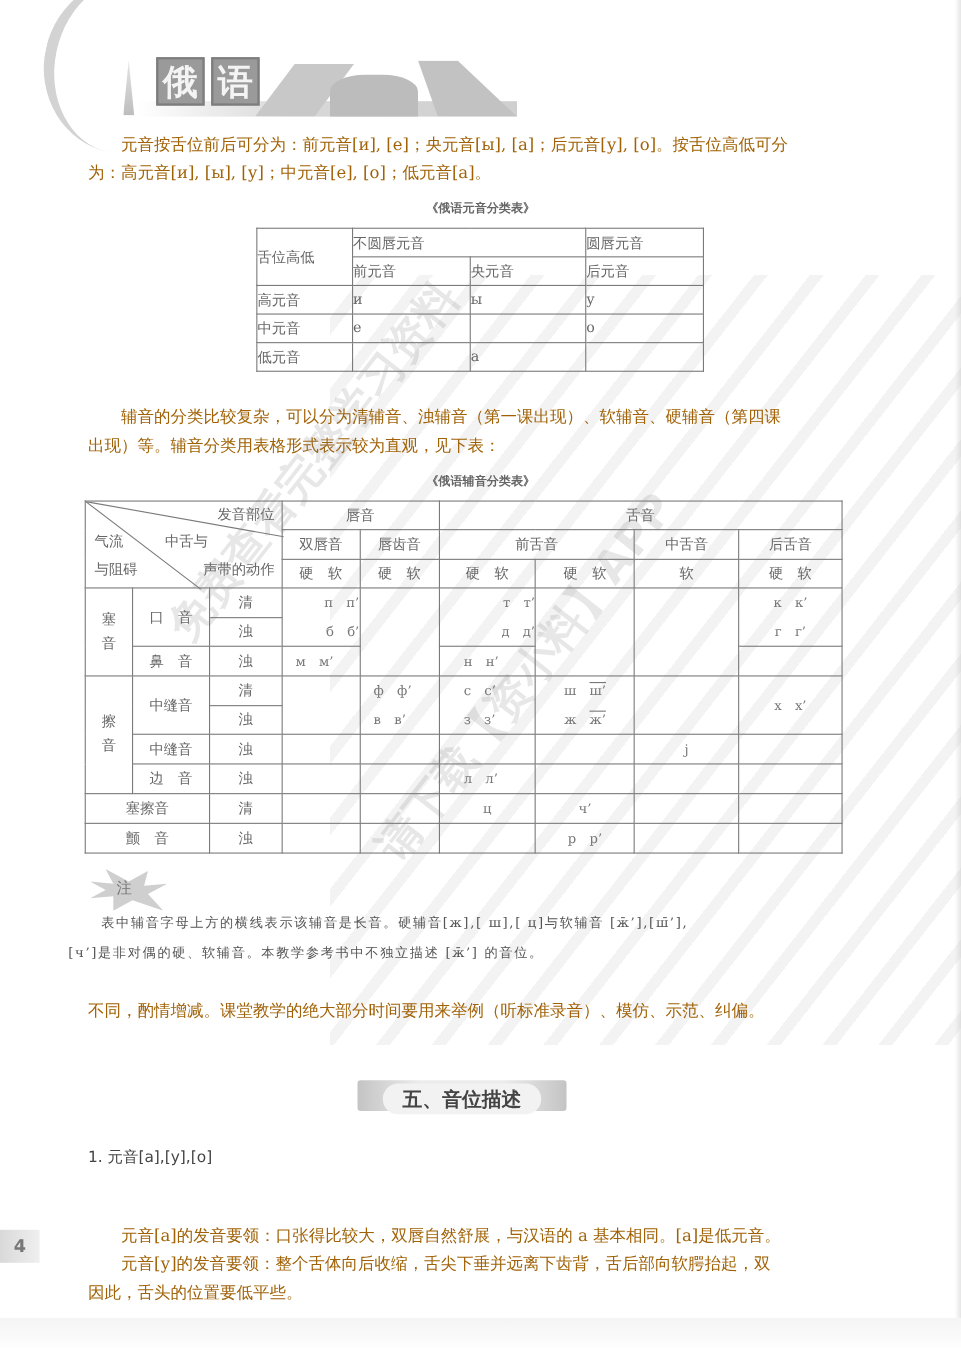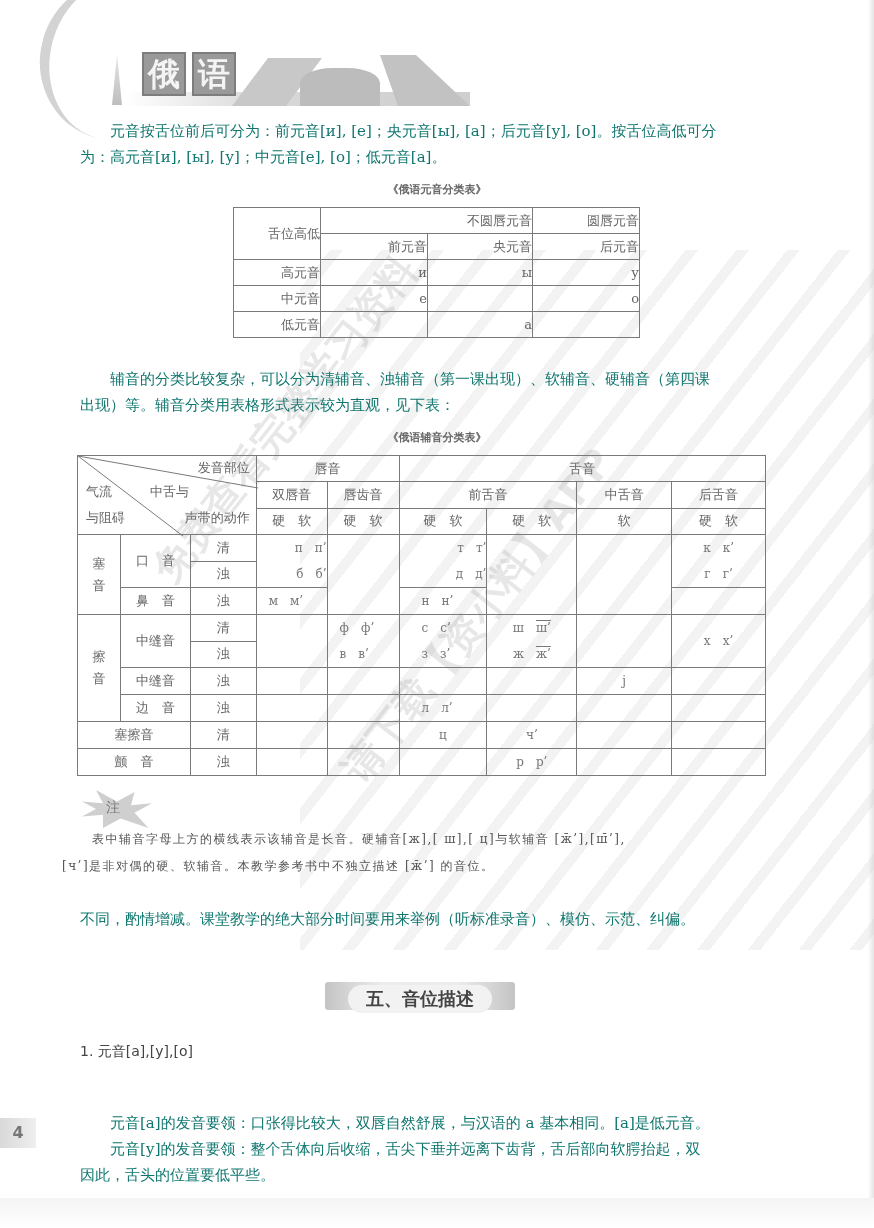--- a/index.html
+++ b/index.html
@@ -16,28 +16,28 @@
   .arc { position:absolute; left:40px; top:-20px; width:140px; height:160px; border-left:10px solid #c9c9c9; border-radius:50%; transform:rotate(12deg); opacity:.8; }
   .spire { position:absolute; left:112px; top:55px; width:10px; height:50px; background:linear-gradient(to top,#bdbdbd,#e5e5e5); clip-path:polygon(50% 0,100% 100%,0 100%); }
   .banner-strip { position:absolute; left:125px; top:92px; width:345px; height:14px; background:linear-gradient(to right,#ffffff,#d8d8d8 40%,#cfcfcf); }
   .shape1 { position:absolute; left:232px; top:58px; width:90px; height:48px; background:#c8c8c8; clip-path:polygon(40% 0,100% 0,60% 100%,0 100%); }
   .shape2 { position:absolute; left:300px; top:68px; width:80px; height:38px; background:#bcbcbc; border-radius:40% 40% 0 0; }
   .shape3 { position:absolute; left:380px; top:55px; width:90px; height:51px; background:#c2c2c2; clip-path:polygon(0 0,40% 0,100% 100%,20% 100%); }
   .logo { position:absolute; left:142px; top:52px; display:flex; gap:6px; }
   .logo-char { width:40px; height:40px; background:#9a9a9a; color:#f4f4f4; font-family:"DejaVu Sans", sans-serif; font-weight:bold; font-size:32px; line-height:40px; text-align:center; border:2px solid #7d7d7d; }
 
   
-  .para { position:absolute; left:80px; width:700px; font-size:15px; line-height:26px; color:#0f766e; }
+  .para { position:absolute; left:80px; width:700px; font-size:15px; line-height:26px; color:#a16207; }
   .para p { margin:0; text-indent:30px; }
   .caption { position:absolute; left:0; width:874px; text-align:center; font-family:"DejaVu Sans", sans-serif; font-weight:bold; font-size:11px; color:#666; }
 
   
   table { border-collapse:collapse; }
   .vtable { position:absolute; left:233px; top:207px; font-size:13px; color:#666; }
-  .vtable td { border:1px solid #7a7a7a; text-align:right; height:25px; padding:0; }
+  .vtable td { border:1px solid #7a7a7a; text-align:left; height:25px; padding:0; }
 
   
   .ctable { position:absolute; left:77px; top:455px; font-size:13px; color:#666; width:689px; }
   .ctable td { border:1px solid #7a7a7a; text-align:center; padding:0; height:25px; }
   .ctable .ltr { font-family:"DejaVu Serif", serif; font-size:12px; color:#777; line-height:26px; }
   .diag { position:relative; padding:0 !important; }
   .diag svg { position:absolute; left:0; top:0; }
   .diag .t1 { position:absolute; right:6px; top:3px; }
   .diag .t2 { position:absolute; left:8px; top:27px; }
   .diag .t3 { position:absolute; left:72px; top:27px; }

